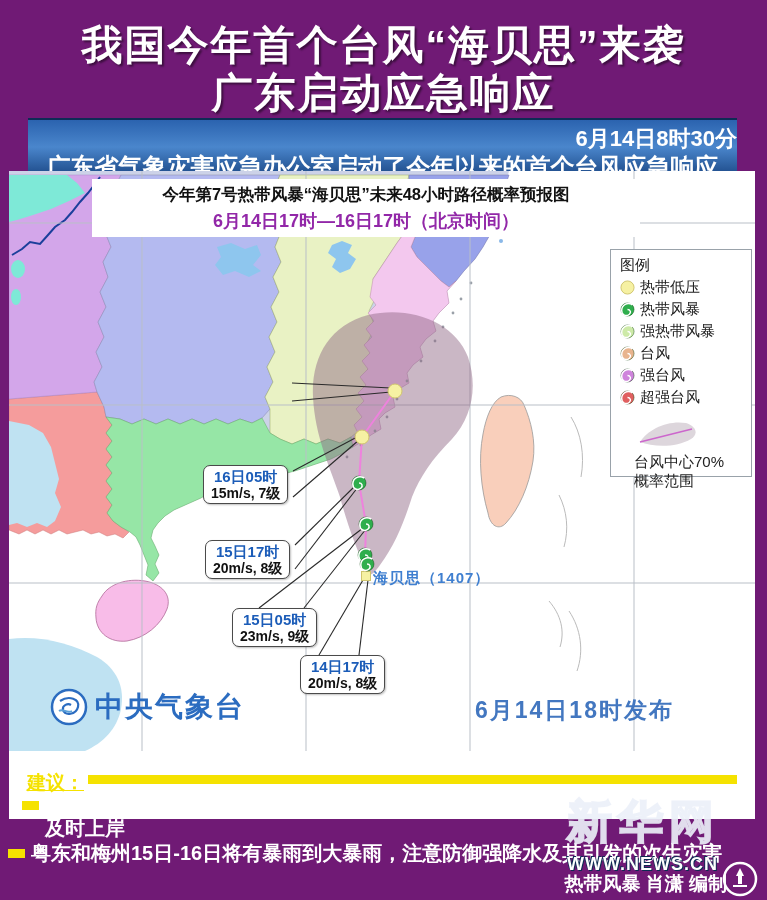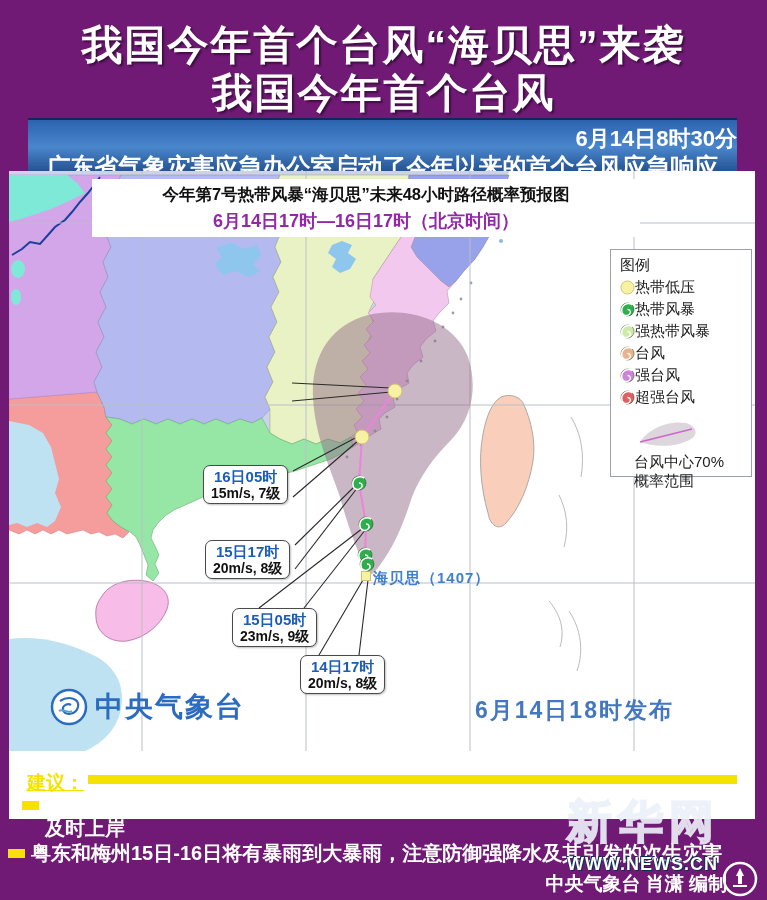--- a/index.html
+++ b/index.html
@@ -16,21 +16,21 @@
   .banner-l2{left:0;top:31px;width:100%;text-align:center;color:#fff;font-weight:bold;font-size:24px;white-space:nowrap;}
   
   .map{left:9px;top:171px;width:746px;height:648px;background:#fff;}
   .map svg.geo{position:absolute;left:0;top:0;}
   .map-title-box{left:83px;top:8px;width:548px;height:58px;background:#fff;text-align:center;}
   .map-title-l1{margin-top:5px;font-size:16.5px;font-weight:bold;color:#111;white-space:nowrap;}
   .map-title-l2{margin-top:3px;font-size:18px;font-weight:bold;color:#9227a8;white-space:nowrap;}
   .legend{left:601px;top:78px;width:142px;height:228px;background:#fff;border:1px solid #99a2aa;
           padding:6px 0 0 9px;box-sizing:border-box;}
   .legend-title{font-size:15px;color:#222;margin-bottom:3px;}
-  .legend-item{display:flex;align-items:center;margin:3px 0;font-size:15px;color:#222;white-space:nowrap;}
+  .legend-item{display:flex;align-items:center;gap:5px;margin:3px 0;font-size:15px;color:#222;white-space:nowrap;}
   .legend-cone{margin:8px 0 2px 18px;}
   .legend-conelabel{font-size:15px;color:#222;margin-left:14px;line-height:19px;}
   .callout{position:absolute;background:#fff;border:1.5px solid #4a4a4a;border-radius:7px;
            padding:2px 7px;text-align:center;white-space:nowrap;box-shadow:1px 1px 2px rgba(0,0,0,.25);}
   .c-time{font-size:15px;font-weight:bold;color:#1b5cb8;line-height:17px;}
   .c-wind{font-size:14px;font-weight:bold;color:#111;line-height:16px;}
   .storm-name{left:364px;top:398px;font-size:15px;font-weight:bold;color:#3f7fd0;letter-spacing:1px;white-space:nowrap;}
   .cma{left:40px;top:516px;display:flex;align-items:center;gap:6px;}
   .cma-text{font-size:28px;font-weight:bold;color:#2b6cc0;letter-spacing:2px;white-space:nowrap;}
   .issued{left:466px;top:524px;font-size:23px;font-weight:bold;color:#4377c0;letter-spacing:2px;white-space:nowrap;}
@@ -46,21 +46,21 @@
   .wm-url{font-size:18px;font-weight:bold;color:#fff;letter-spacing:1px;
           text-shadow:1px 1px 0 #0c2c52,-1px -1px 0 #0c2c52;white-space:nowrap;margin-top:2px;}
   .wm-logo{position:absolute;right:-12px;top:68px;}
 </style>
 </head>
 <body>
 
 <div class="page">
 
   <div class="abs main-title" style="top:18px">我国今年首个台风“海贝思”来袭</div>
-  <div class="abs main-title" style="top:66px">我国今年首个台风</div>
+  <div class="abs main-title" style="top:66px">广东启动应急响应</div>
 
   <div class="abs banner">
     <div class="abs banner-l1">6月14日8时30分</div>
     <div class="abs banner-l2">广东省气象灾害应急办公室启动了今年以来的首个台风应急响应</div>
   </div>
 
   <div class="abs map">
     <svg class="geo" width="746" height="580" viewBox="0 0 746 580">
       <defs>
         <g id="sym-spiral">
@@ -262,15 +262,15 @@
 
   <div class="abs wm">
     <div class="wm-name">新华网</div>
     <div class="wm-url">WWW.NEWS.CN</div>
     <svg class="wm-logo" width="38" height="38" viewBox="0 0 38 38">
       <circle cx="19" cy="19" r="16" fill="none" stroke="#fff" stroke-width="2.5"></circle>
       <path d="M19,8 L23,16 L21,16 L21,24 L17,24 L17,16 L15,16 Z" fill="#fff"></path>
       <path d="M12,26 L26,26" stroke="#fff" stroke-width="2"></path>
     </svg>
   </div>
-  <div class="abs credit">中央气象台 肖潇 编制</div>
+  <div class="abs credit">热带风暴 肖潇 编制</div>
 
 </div>
 
 </body></html>

